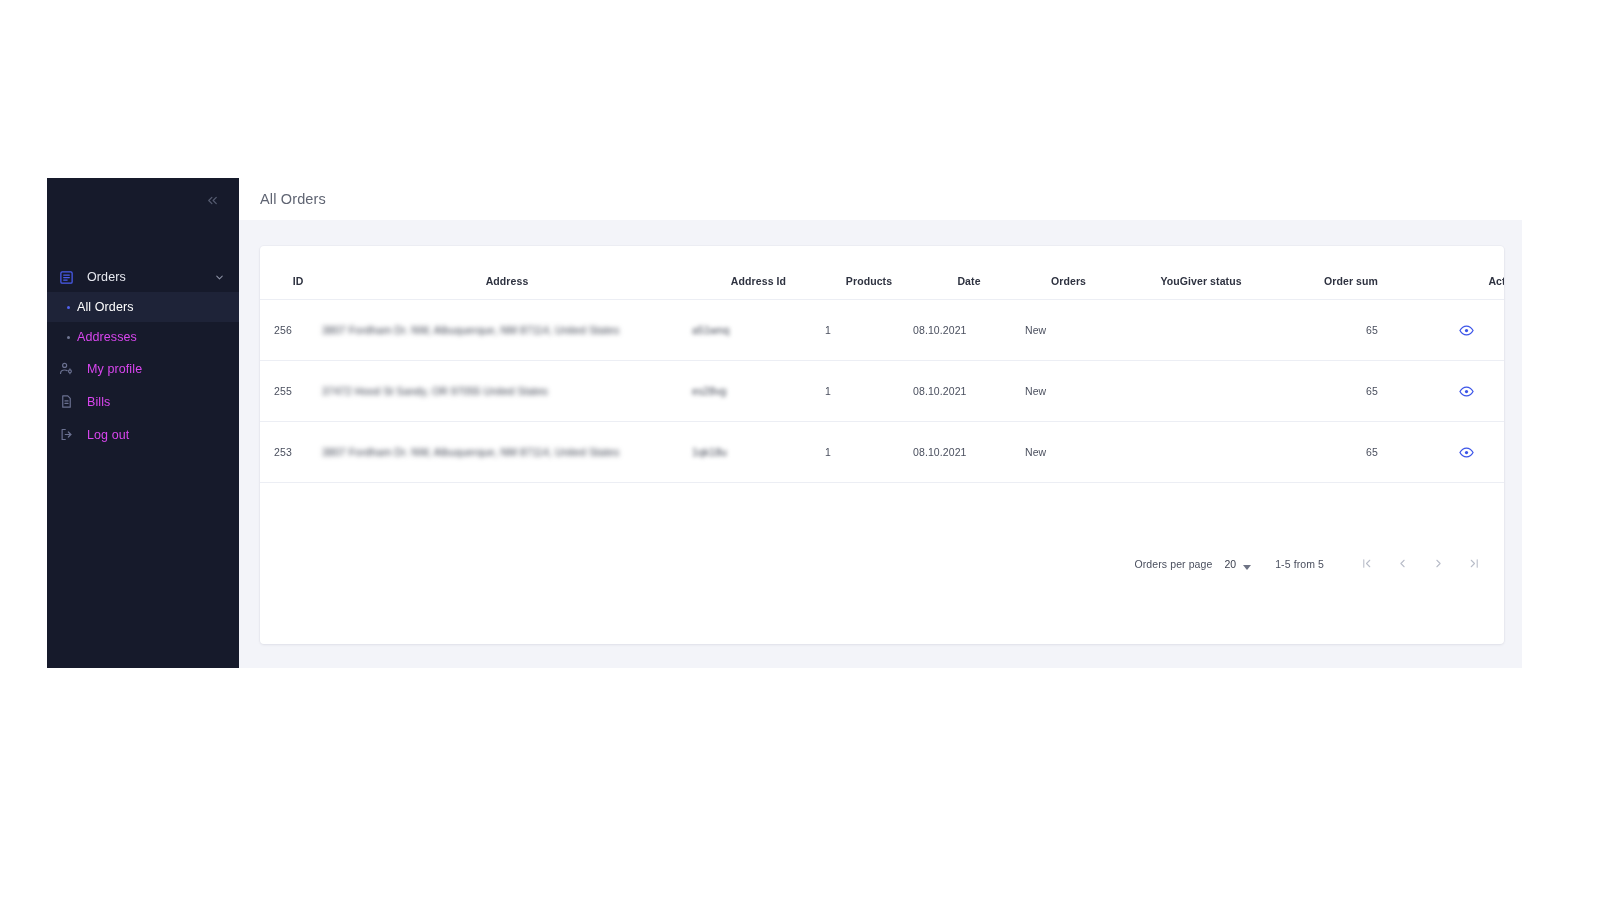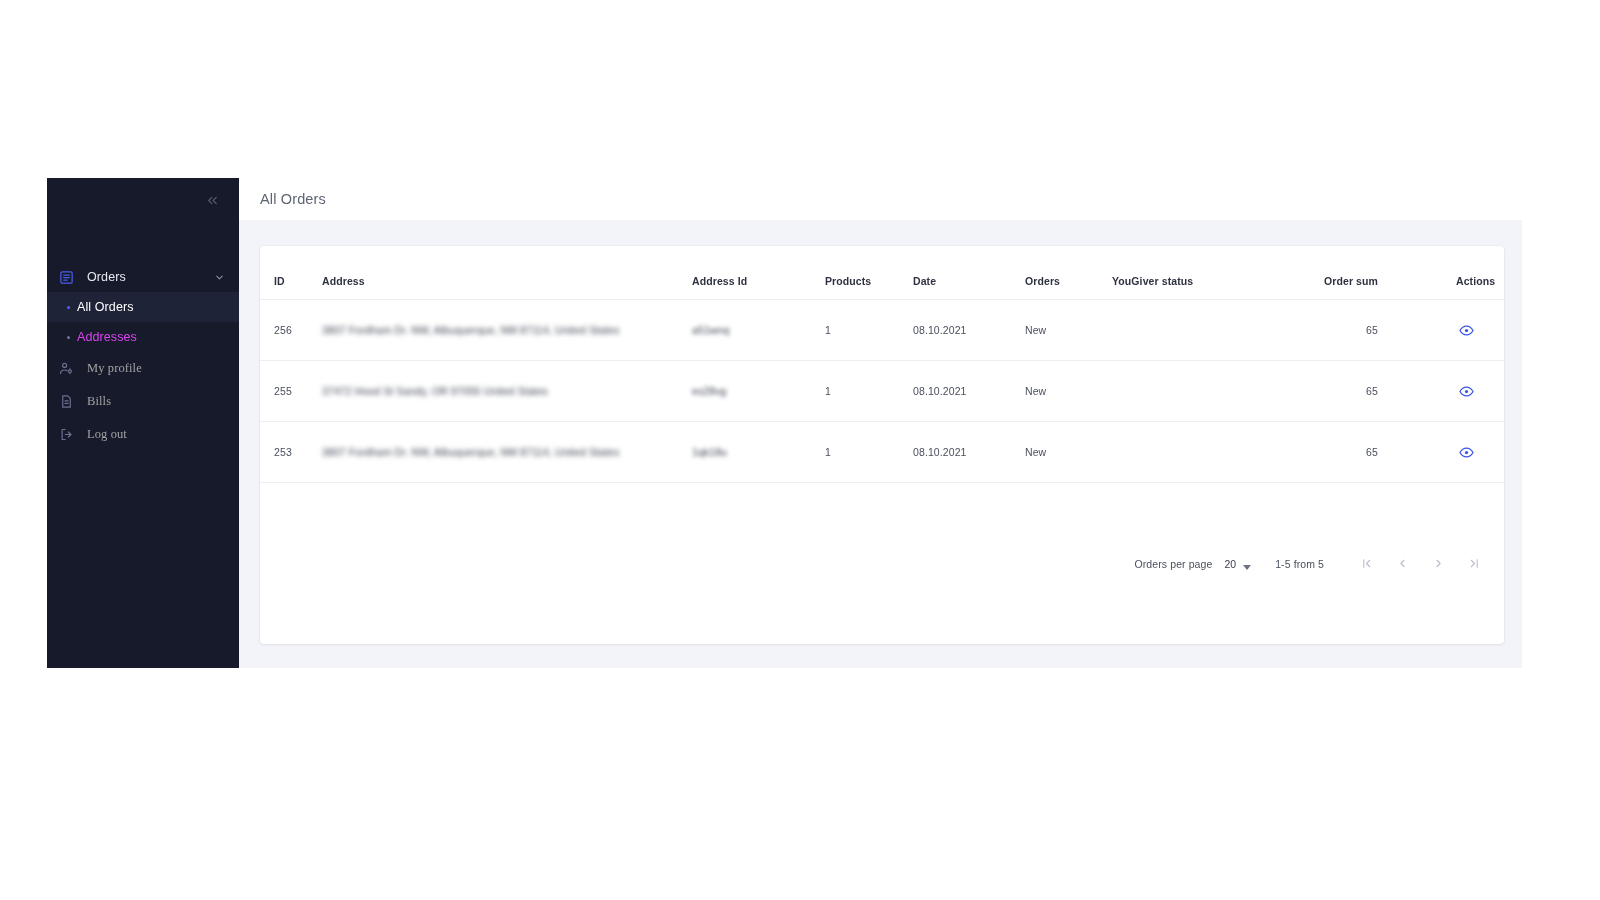--- a/index.html
+++ b/index.html
@@ -67,21 +67,21 @@
     display: flex; align-items: center; justify-content: center;
     margin-right: 10px;
   }
   .nav-icon svg { display: block; }
   .nav-label {
     font-size: 12.5px;
     color: #e7e9f0;
     letter-spacing: 0.1px;
     flex: 1;
   }
-  .nav-label.dim { color: #a3a3a3; font-family: Liberation Serif, serif; }
+  .nav-label.dim { color: #d946ef; }
   .chevron {
     color: #8d92a6;
     display: flex;
     align-items: center;
   }
 
   .subnav-item {
     height: 30px;
     display: flex;
     align-items: center;
@@ -154,21 +154,21 @@
   
   table.orders {
     width: 100%;
     border-collapse: collapse;
     table-layout: fixed;
   }
   table.orders th {
     font-size: 10.5px;
     font-weight: bold;
     color: #2e3240;
-    text-align: left;
+    text-align: center;
     padding: 29px 0 12px 0;
     letter-spacing: .1px;
     border-bottom: 1px solid #eceef4;
   }
   table.orders td {
     font-size: 10.5px;
     color: #4a4f5e;
     padding: 20px 0 20px 0;
     border-bottom: 1px solid #eceef4;
     letter-spacing: .1px;

